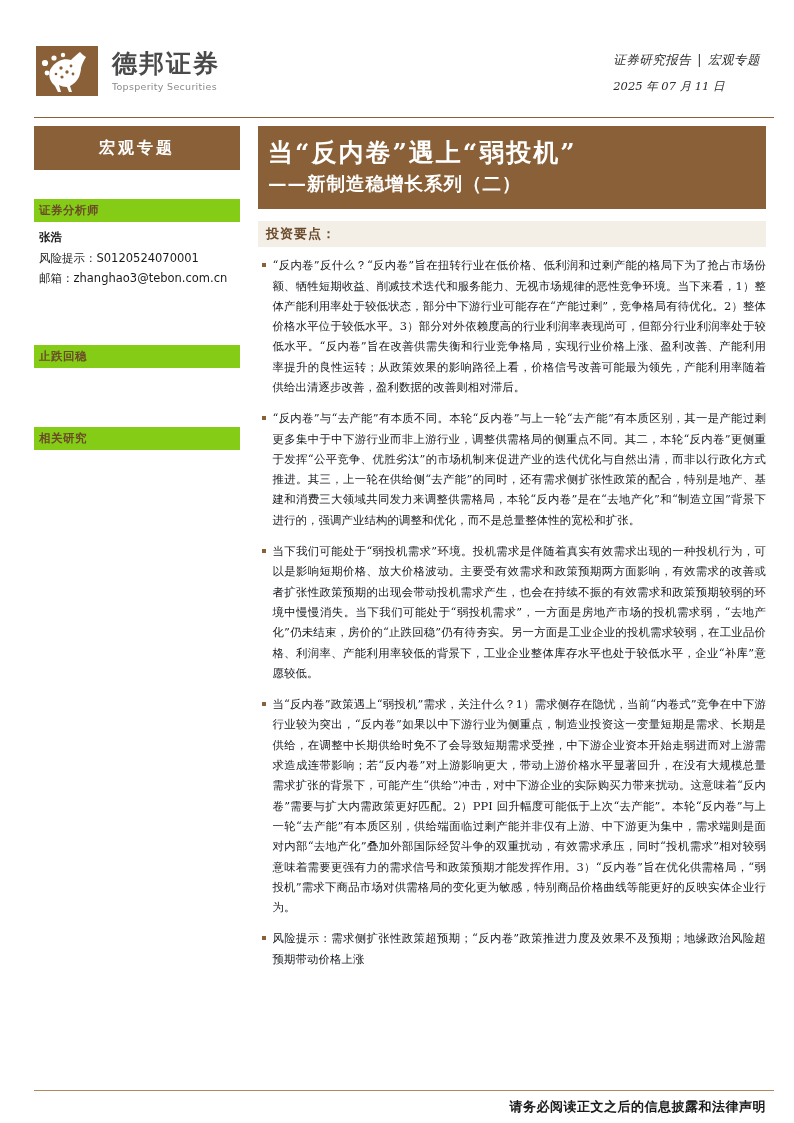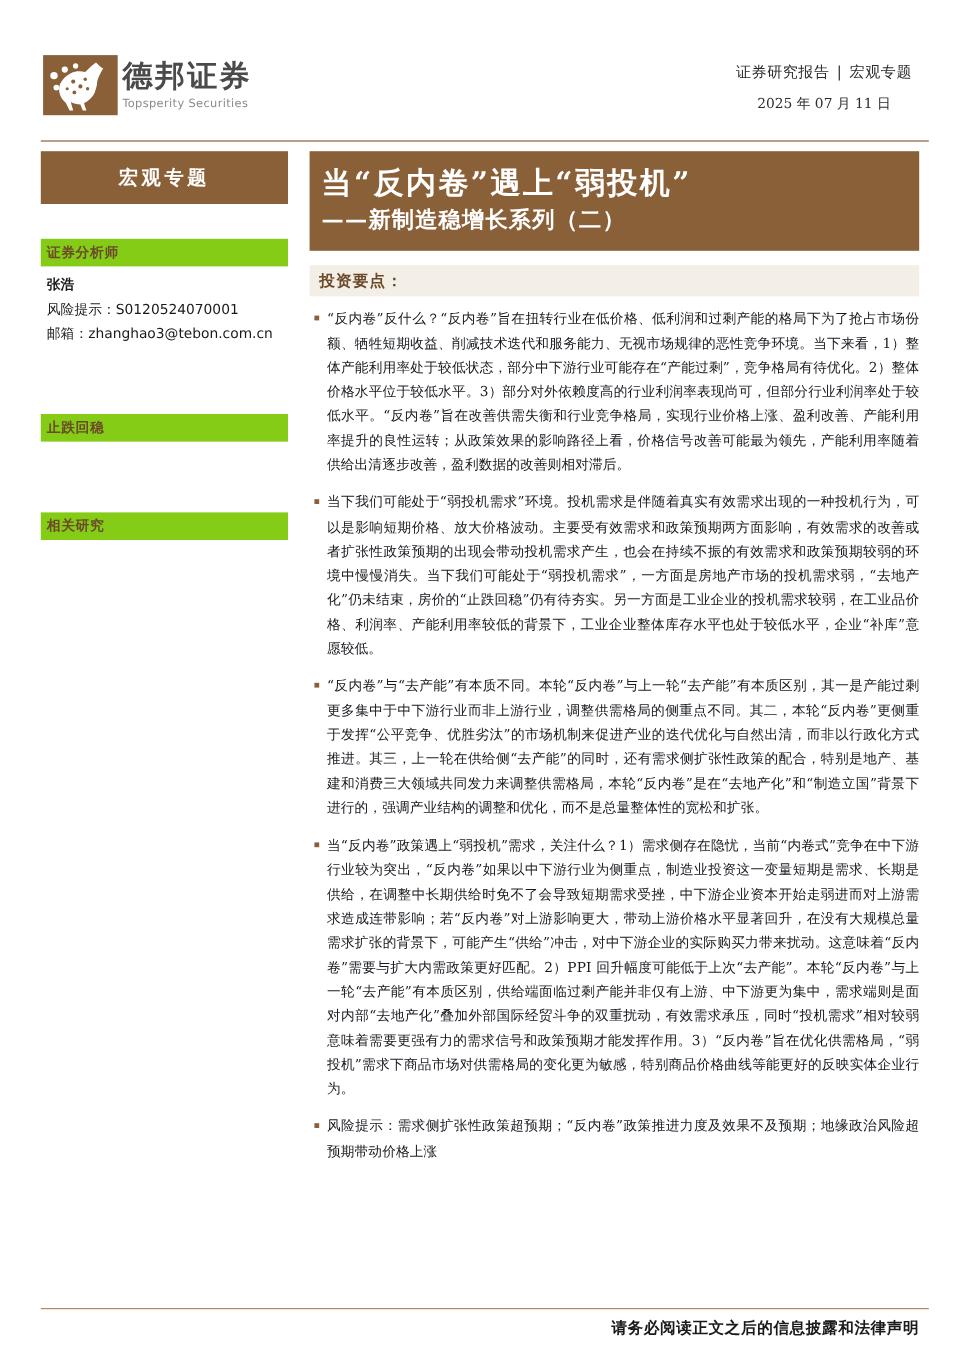--- a/index.html
+++ b/index.html
@@ -14,38 +14,38 @@
     overflow: hidden;
   }
   .page { position: relative; width: 794px; height: 1123px; padding: 0; }
 
   
   .topbar {
     position: absolute; left: 0; top: 0; width: 794px; height: 118px;
   }
   .logo-wrap {
     position: absolute; left: 36px; top: 46px;
-    display: flex; align-items: center; gap: 4px;
+    display: flex; align-items: center; gap: 14px;
   }
   .logo-mark {
     width: 62px; height: 50px; background: #8a6038; position: relative; overflow:hidden;
     flex: 0 0 auto;
   }
   .logo-mark svg { position:absolute; left:0; top:0; }
   .logo-text { display: flex; flex-direction: column; justify-content:center; }
   .logo-cn {
     font-family: "DejaVu Sans", "Liberation Sans", sans-serif;
     font-size: 25px; font-weight: 700; color: #4a4a4a; letter-spacing: 2px; line-height: 1.15;
   }
   .logo-en {
     font-family: "DejaVu Sans", "Liberation Sans", sans-serif;
     font-size: 9.5px; color: #8a8a8a; letter-spacing: .3px; margin-top: 3px;
   }
   .hdr-right {
-    position: absolute; right: 34px; top: 52px; text-align: center;
+    position: absolute; right: 34px; top: 52px; text-align: left; font-style: italic;
   }
   .hdr-kind {
     font-size: 12.5px; color: #2b2b2b; letter-spacing: .5px; white-space: nowrap;
   }
   .hdr-kind .sep { margin: 0 6px; color:#2b2b2b; }
   .hdr-date {
     margin-top: 10px; font-size: 11.5px; color: #2b2b2b; white-space: nowrap;
   }
   .hdr-rule {
     position: absolute; left: 34px; right: 20px; top: 117px;
@@ -195,25 +195,25 @@
 
     <div class="points-head">投资要点：</div>
 
     <div class="bullets">
       <div class="bullet">
         <span class="dot"></span>
         <div class="btext">“反内卷”反什么？“反内卷”旨在扭转行业在低价格、低利润和过剩产能的格局下为了抢占市场份额、牺牲短期收益、削减技术迭代和服务能力、无视市场规律的恶性竞争环境。当下来看，1）整体产能利用率处于较低状态，部分中下游行业可能存在“产能过剩”，竞争格局有待优化。2）整体价格水平位于较低水平。3）部分对外依赖度高的行业利润率表现尚可，但部分行业利润率处于较低水平。“反内卷”旨在改善供需失衡和行业竞争格局，实现行业价格上涨、盈利改善、产能利用率提升的良性运转；从政策效果的影响路径上看，价格信号改善可能最为领先，产能利用率随着供给出清逐步改善，盈利数据的改善则相对滞后。</div>
       </div>
       <div class="bullet">
         <span class="dot"></span>
+        <div class="btext">“反内卷”与“去产能”有本质不同。本轮“反内卷”与上一轮“去产能”有本质区别，其一是产能过剩更多集中于中下游行业而非上游行业，调整供需格局的侧重点不同。其二，本轮“反内卷”更侧重于发挥“公平竞争、优胜劣汰”的市场机制来促进产业的迭代优化与自然出清，而非以行政化方式推进。其三，上一轮在供给侧“去产能”的同时，还有需求侧扩张性政策的配合，特别是地产、基建和消费三大领域共同发力来调整供需格局，本轮“反内卷”是在“去地产化”和“制造立国”背景下进行的，强调产业结构的调整和优化，而不是总量整体性的宽松和扩张。</div>
+      </div>
+      <div class="bullet">
+        <span class="dot"></span>
         <div class="btext">当下我们可能处于“弱投机需求”环境。投机需求是伴随着真实有效需求出现的一种投机行为，可以是影响短期价格、放大价格波动。主要受有效需求和政策预期两方面影响，有效需求的改善或者扩张性政策预期的出现会带动投机需求产生，也会在持续不振的有效需求和政策预期较弱的环境中慢慢消失。当下我们可能处于“弱投机需求”，一方面是房地产市场的投机需求弱，“去地产化”仍未结束，房价的“止跌回稳”仍有待夯实。另一方面是工业企业的投机需求较弱，在工业品价格、利润率、产能利用率较低的背景下，工业企业整体库存水平也处于较低水平，企业“补库”意愿较低。</div>
-      </div>
-      <div class="bullet">
-        <span class="dot"></span>
-        <div class="btext">“反内卷”与“去产能”有本质不同。本轮“反内卷”与上一轮“去产能”有本质区别，其一是产能过剩更多集中于中下游行业而非上游行业，调整供需格局的侧重点不同。其二，本轮“反内卷”更侧重于发挥“公平竞争、优胜劣汰”的市场机制来促进产业的迭代优化与自然出清，而非以行政化方式推进。其三，上一轮在供给侧“去产能”的同时，还有需求侧扩张性政策的配合，特别是地产、基建和消费三大领域共同发力来调整供需格局，本轮“反内卷”是在“去地产化”和“制造立国”背景下进行的，强调产业结构的调整和优化，而不是总量整体性的宽松和扩张。</div>
       </div>
       <div class="bullet">
         <span class="dot"></span>
         <div class="btext">当“反内卷”政策遇上“弱投机”需求，关注什么？1）需求侧存在隐忧，当前“内卷式”竞争在中下游行业较为突出，“反内卷”如果以中下游行业为侧重点，制造业投资这一变量短期是需求、长期是供给，在调整中长期供给时免不了会导致短期需求受挫，中下游企业资本开始走弱进而对上游需求造成连带影响；若“反内卷”对上游影响更大，带动上游价格水平显著回升，在没有大规模总量需求扩张的背景下，可能产生“供给”冲击，对中下游企业的实际购买力带来扰动。这意味着“反内卷”需要与扩大内需政策更好匹配。2）PPI 回升幅度可能低于上次“去产能”。本轮“反内卷”与上一轮“去产能”有本质区别，供给端面临过剩产能并非仅有上游、中下游更为集中，需求端则是面对内部“去地产化”叠加外部国际经贸斗争的双重扰动，有效需求承压，同时“投机需求”相对较弱意味着需要更强有力的需求信号和政策预期才能发挥作用。3）“反内卷”旨在优化供需格局，“弱投机”需求下商品市场对供需格局的变化更为敏感，特别商品价格曲线等能更好的反映实体企业行为。</div>
       </div>
       <div class="bullet">
         <span class="dot"></span>
         <div class="btext">风险提示：需求侧扩张性政策超预期；“反内卷”政策推进力度及效果不及预期；地缘政治风险超预期带动价格上涨</div>
       </div>
     </div>

